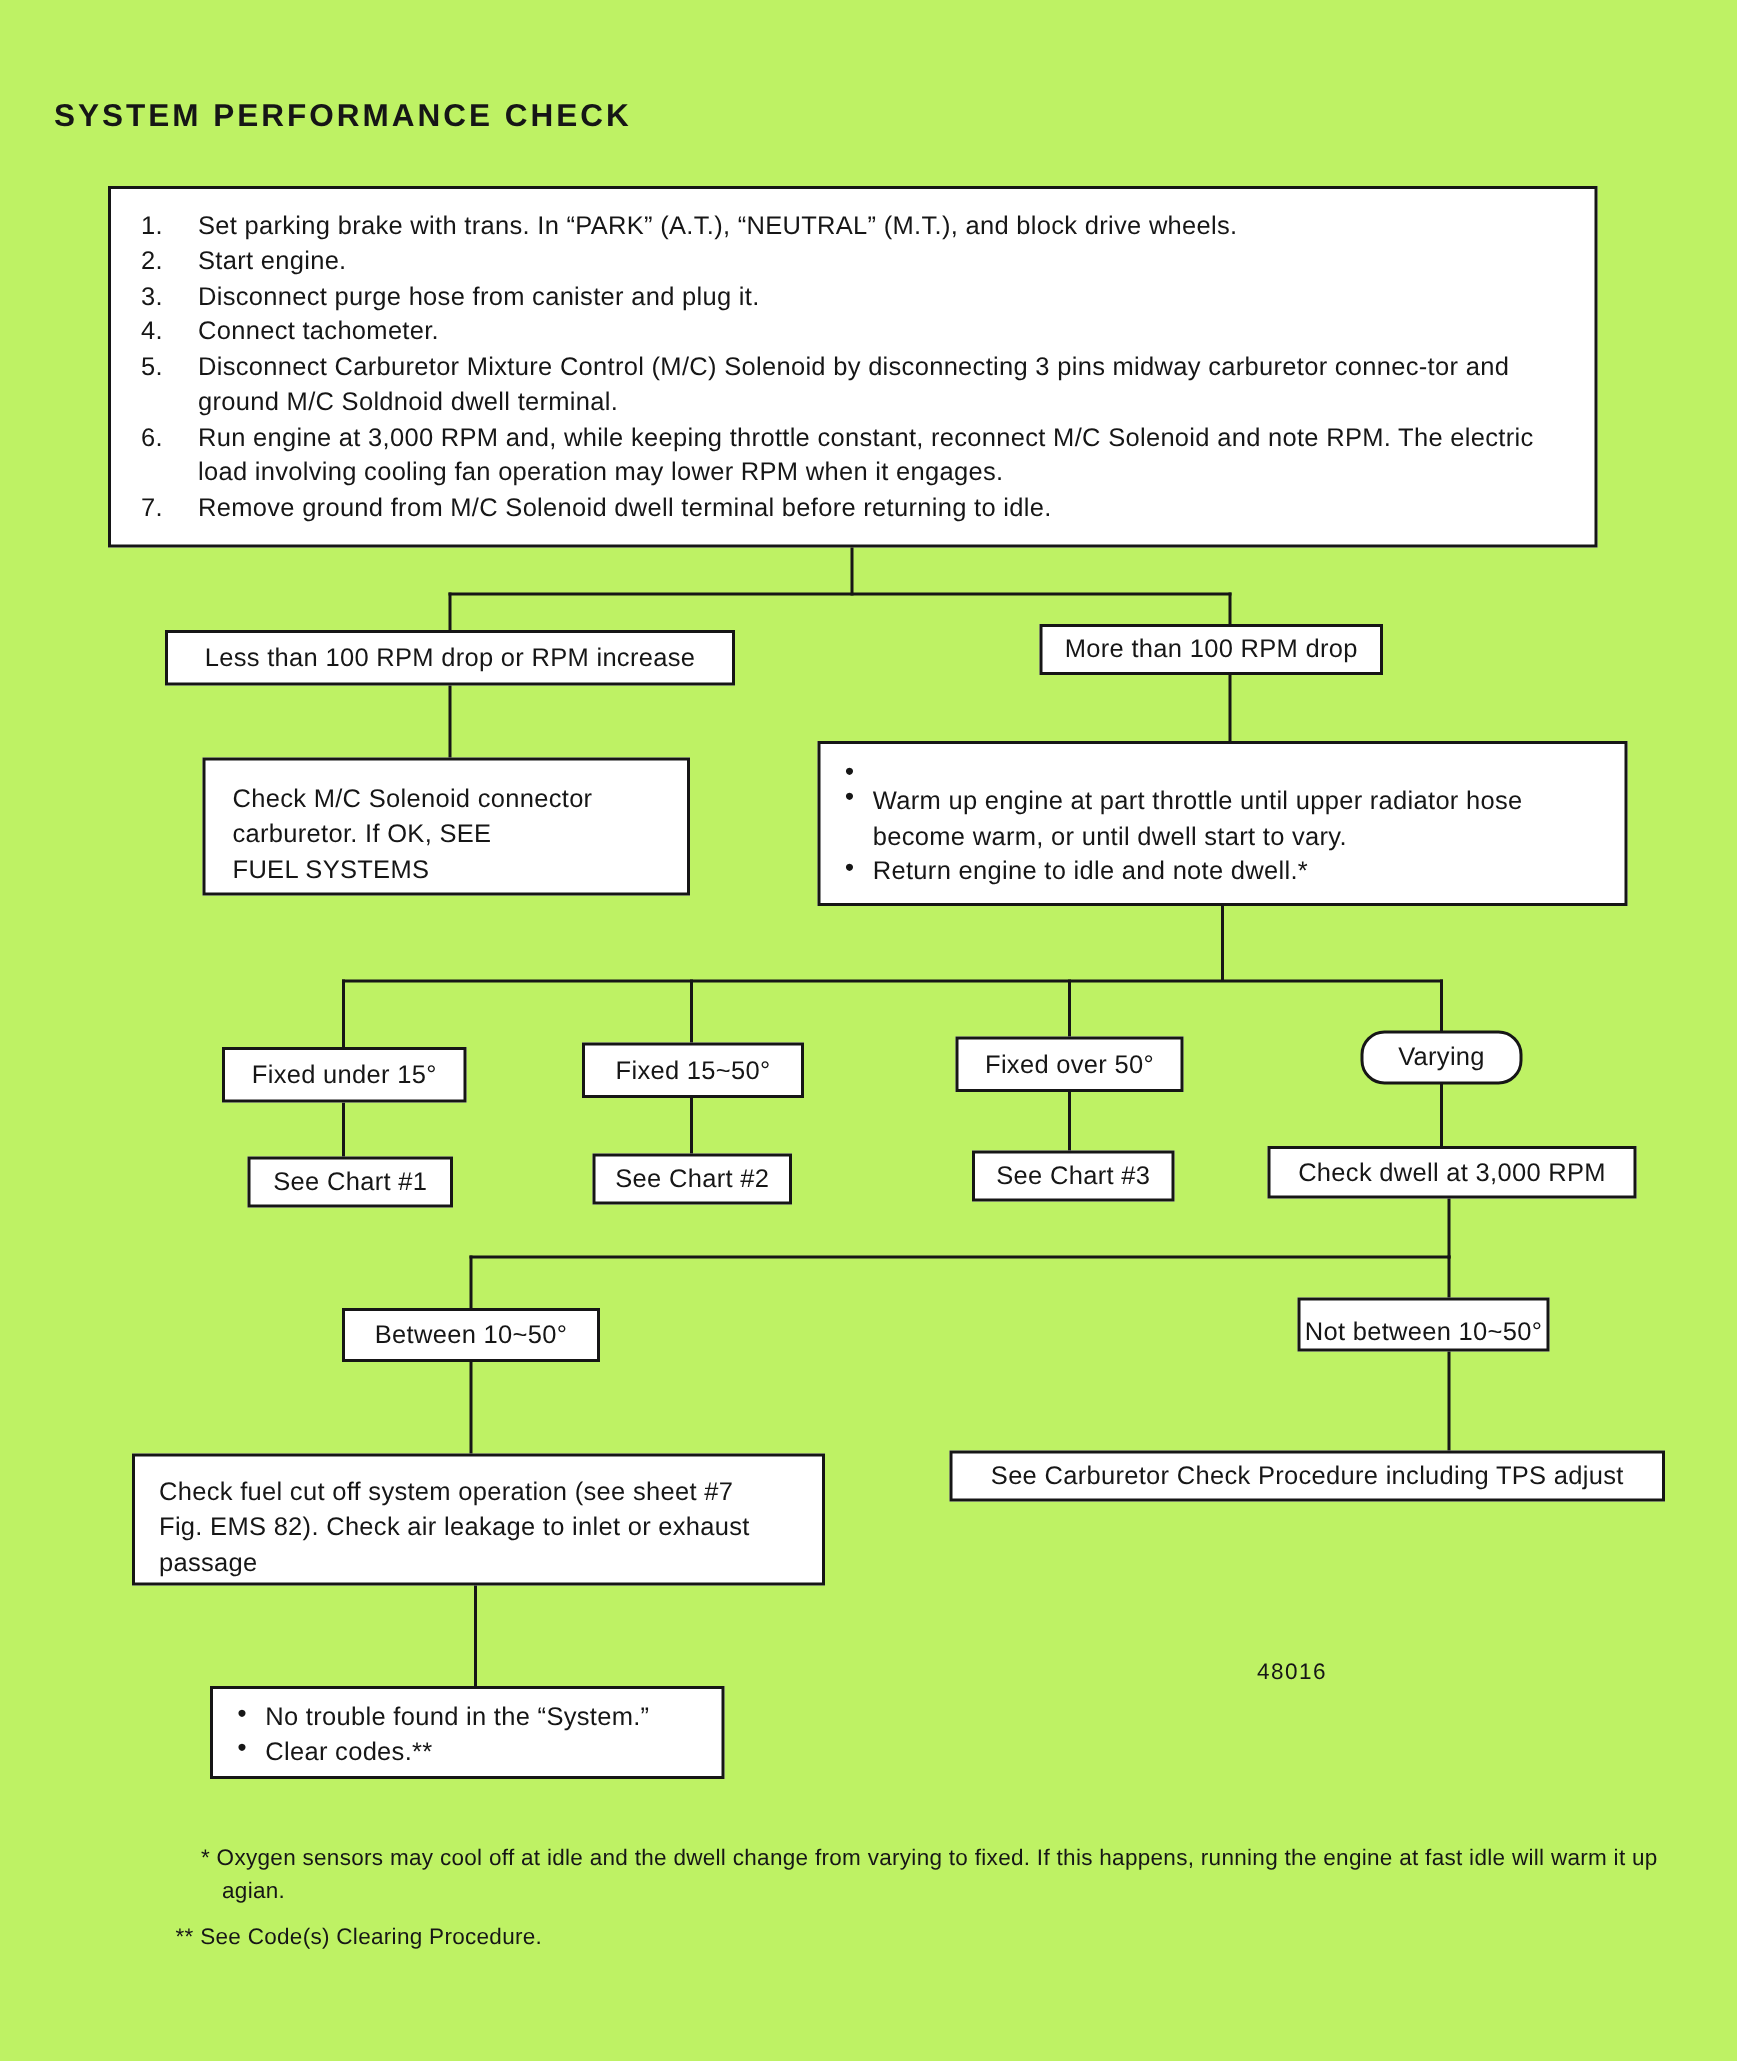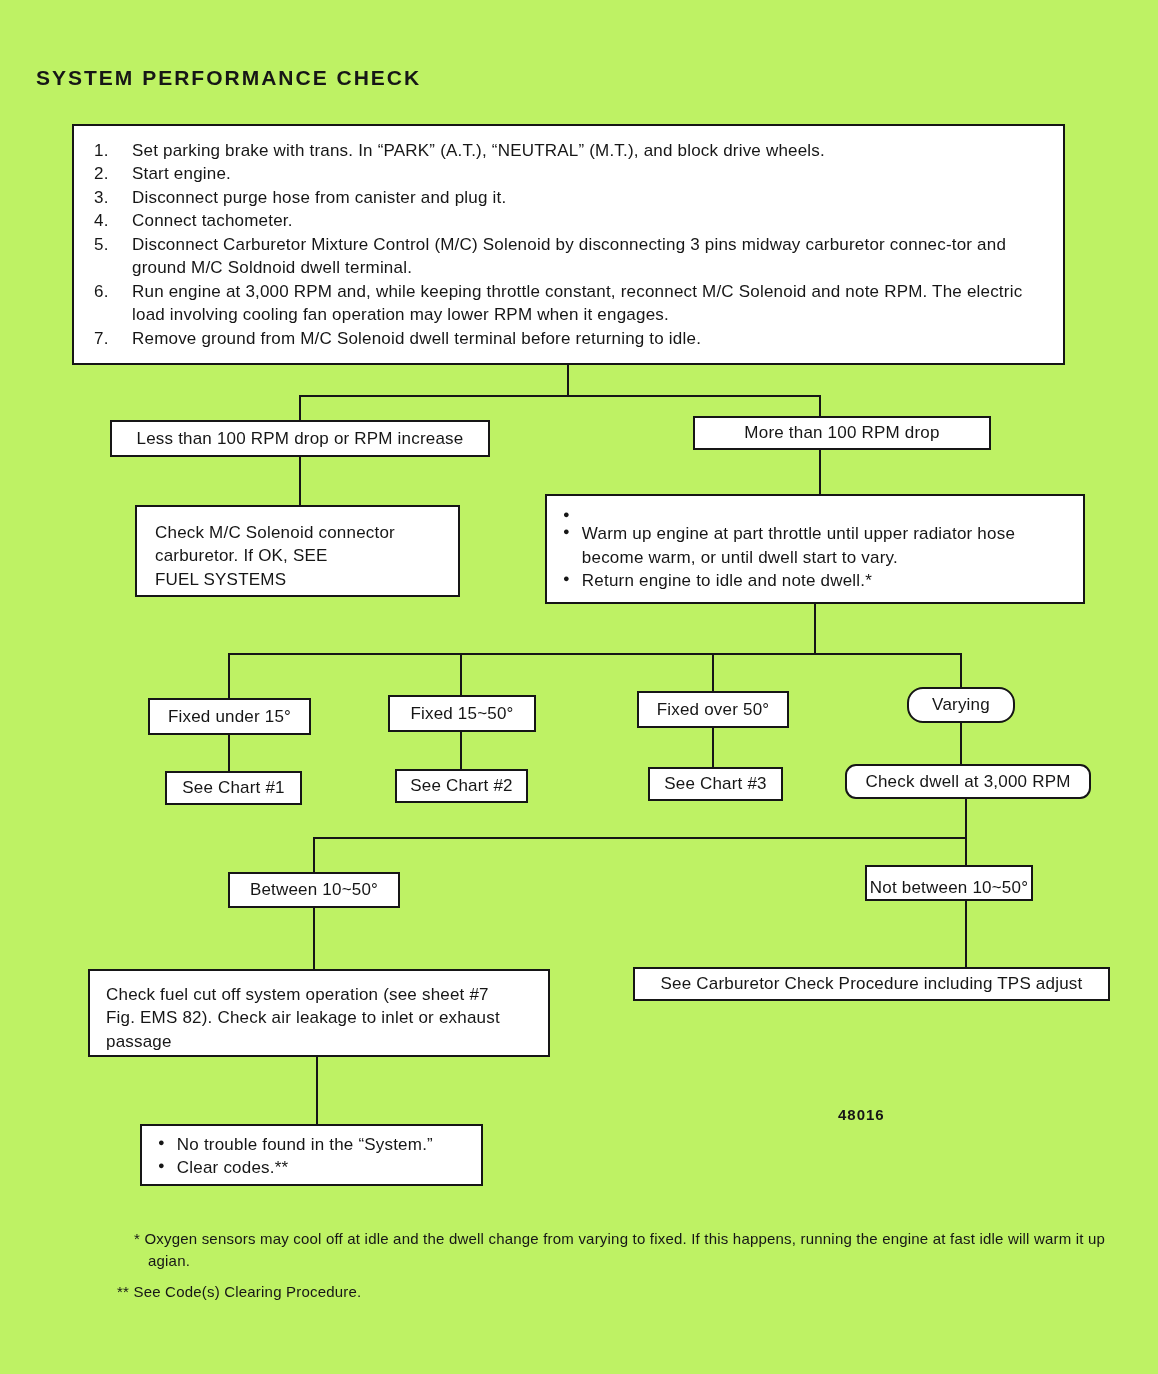--- a/index.html
+++ b/index.html
@@ -103,21 +103,21 @@
   <div class="hline" style="left:313px;top:837px;width:654px;"></div>
   <div class="vline" style="left:313px;top:837px;height:36px;"></div>
   <div class="vline" style="left:965px;top:837px;height:29px;"></div>
   <div class="vline" style="left:313px;top:907px;height:63px;"></div>
   <div class="vline" style="left:965px;top:900px;height:68px;"></div>
   <div class="vline" style="left:316px;top:1056px;height:69px;"></div>
 
   <div class="box center" style="left:110px;top:420px;width:380px;height:37px;">
     <span>Less than 100 RPM drop or RPM increase</span>
   </div>
-  <div class="box center" style="left:693px;top:416px;width:298px;height:34px;">
+  <div class="box center" style="left:693px;top:416px;width:229px;height:34px;">
     <span>More than 100 RPM drop</span>
   </div>
 
   <div class="box padbox" style="left:135px;top:505px;width:325px;height:92px;padding:14px 18px;">
     <div class="nowrapline">Check M/C Solenoid connector</div>
     <div class="nowrapline">carburetor.  If OK,  SEE</div>
     <div class="nowrapline">FUEL SYSTEMS</div>
   </div>
 
   <div class="box padbox" style="left:545px;top:494px;width:540px;height:110px;padding:9px 16px;">
@@ -149,21 +149,21 @@
 
   <div class="box center" style="left:165px;top:771px;width:137px;height:34px;">
     <span>See Chart #1</span>
   </div>
   <div class="box center" style="left:395px;top:769px;width:133px;height:34px;">
     <span>See Chart #2</span>
   </div>
   <div class="box center" style="left:648px;top:767px;width:135px;height:34px;">
     <span>See Chart #3</span>
   </div>
-  <div class="box center" style="left:845px;top:764px;width:246px;height:35px;border-radius:11px;">
+  <div class="box center" style="left:845px;top:764px;width:246px;height:35px;">
     <span>Check dwell at 3,000 RPM</span>
   </div>
 
   <div class="box center" style="left:228px;top:872px;width:172px;height:36px;">
     <span>Between 10~50°</span>
   </div>
   <div class="box center" style="left:865px;top:865px;width:168px;height:36px;align-items:flex-end;">
     <span>Not between 10~50°</span>
   </div>
 
@@ -181,18 +181,18 @@
     <div class="brow">
       <span class="dot">●</span>
       <span>No trouble found in the “System.”</span>
     </div>
     <div class="brow">
       <span class="dot">●</span>
       <span>Clear codes.**</span>
     </div>
   </div>
 
-  <div class="fig-number" style="left:838px;top:1106px;font-weight:bold;">48016</div>
+  <div class="fig-number" style="left:838px;top:1106px;">48016</div>
 
   <div class="footnote hang" style="left:134px;top:1228px;width:1010px;">* Oxygen sensors may cool off at idle and the dwell change from varying to fixed.  If this happens, running the engine at fast idle will warm it up agian.</div>
   <div class="footnote" style="left:117px;top:1281px;width:600px;">** See Code(s) Clearing Procedure.</div>
 
 </div>
 
 </body></html>

